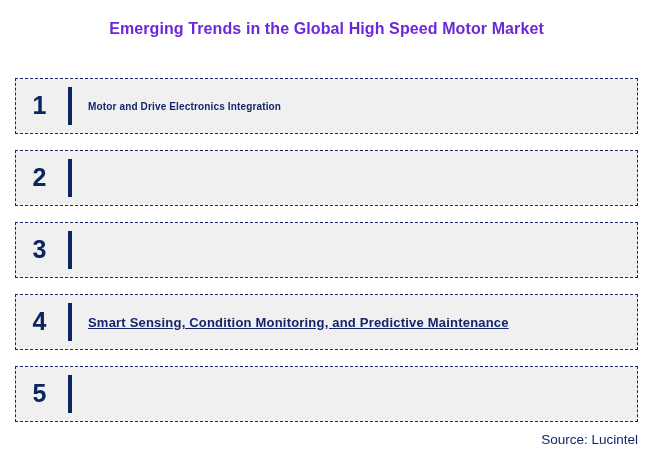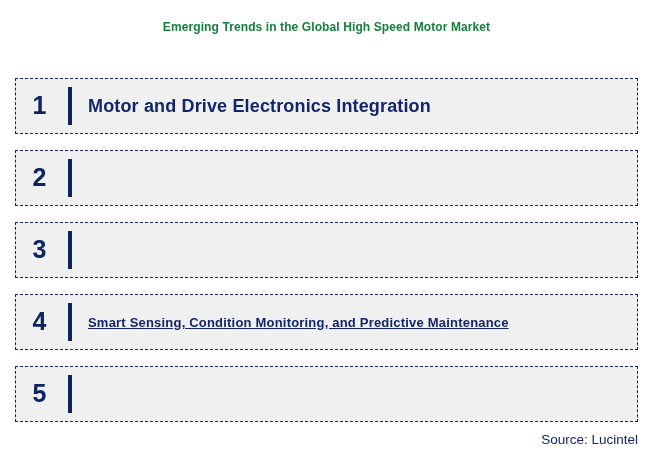--- a/index.html
+++ b/index.html
@@ -20,23 +20,23 @@
     background: #ffffff;
     box-sizing: border-box;
     overflow: hidden;
   }
   .title {
     position: absolute;
     left: 0;
     top: 20px;
     width: 653px;
     text-align: center;
-    font-size: 12px;
+    font-size: 16px;
     font-weight: bold;
-    color: #15803d;
+    color: #6d28d9;
     letter-spacing: 0.1px;
   }
   .trend-list {
     position: absolute;
     left: 15px;
     top: 78px;
     width: 623px;
   }
   .trend-row {
     position: relative;
@@ -61,21 +61,21 @@
   .row-divider {
     flex: 0 0 4px;
     width: 4px;
     height: 38px;
     background: #0d2463;
     margin-left: 5px;
   }
   .row-label {
     flex: 1 1 auto;
     padding-left: 16px;
-    font-size: 18px;
+    font-size: 10px;
     font-weight: bold;
     color: #14256b;
     letter-spacing: 0.15px;
     white-space: nowrap;
   }
   .trend-row.compact .row-label {
     font-size: 13px;
     letter-spacing: 0.2px;
     text-decoration: underline;
   }

